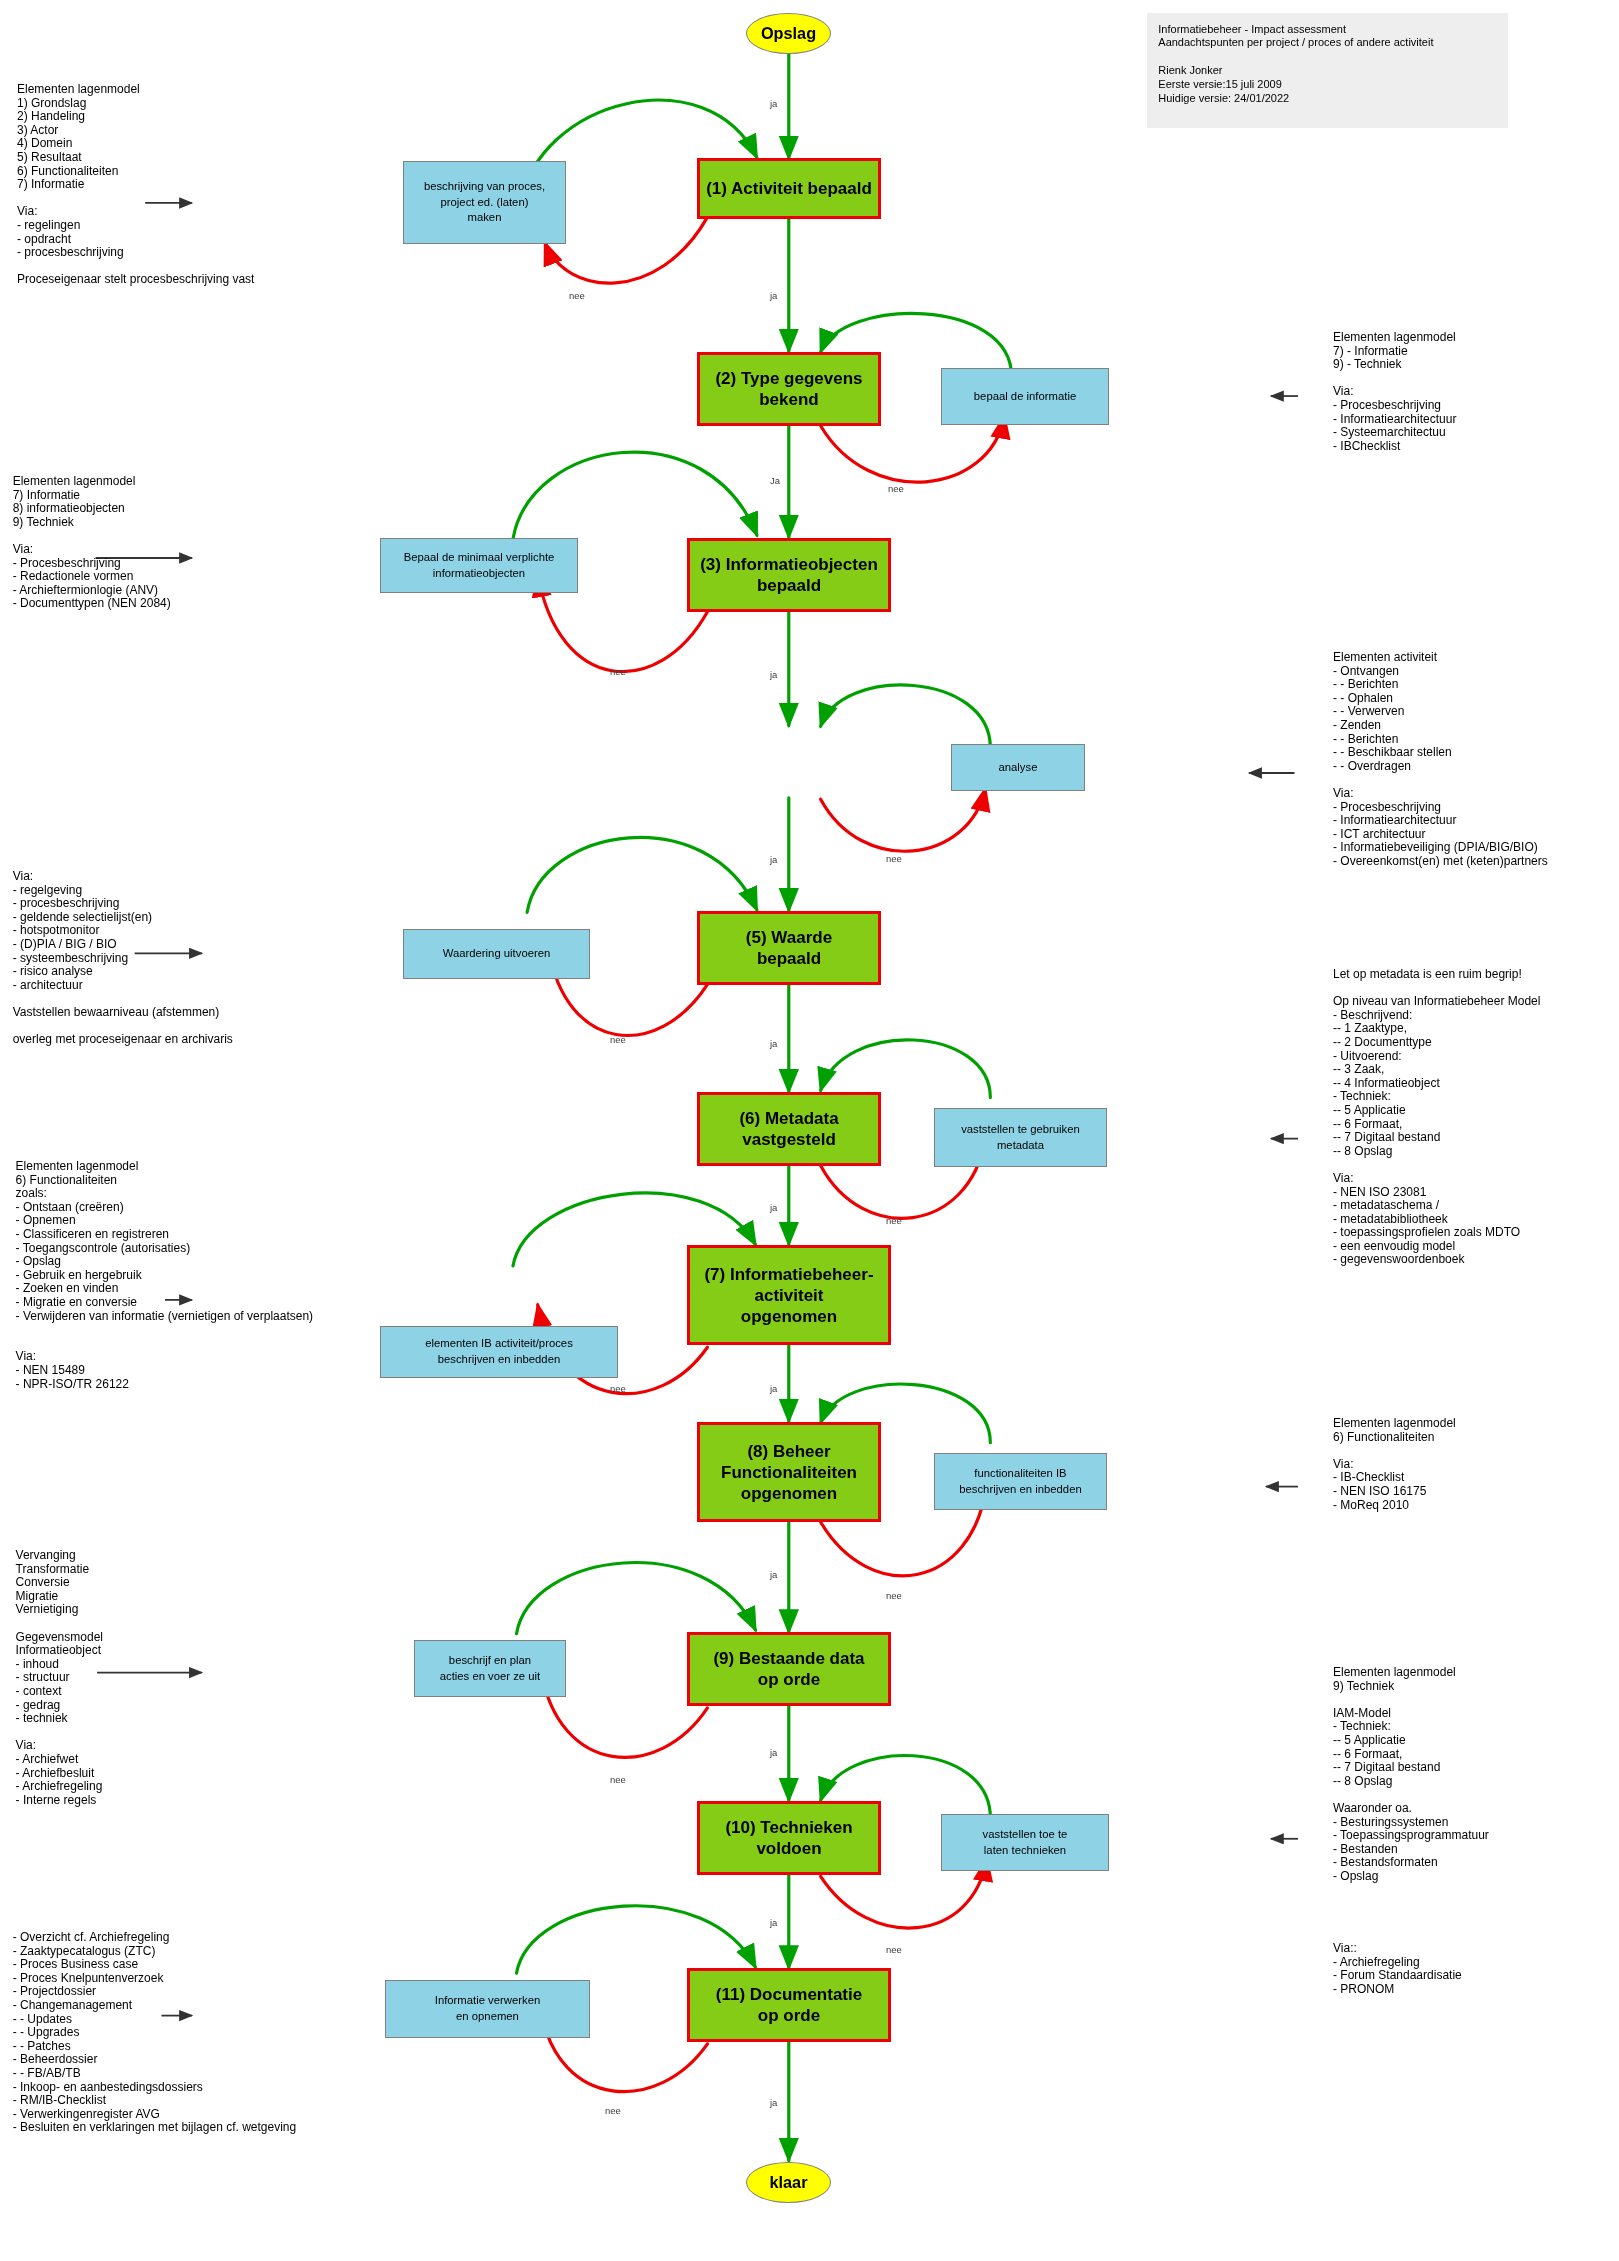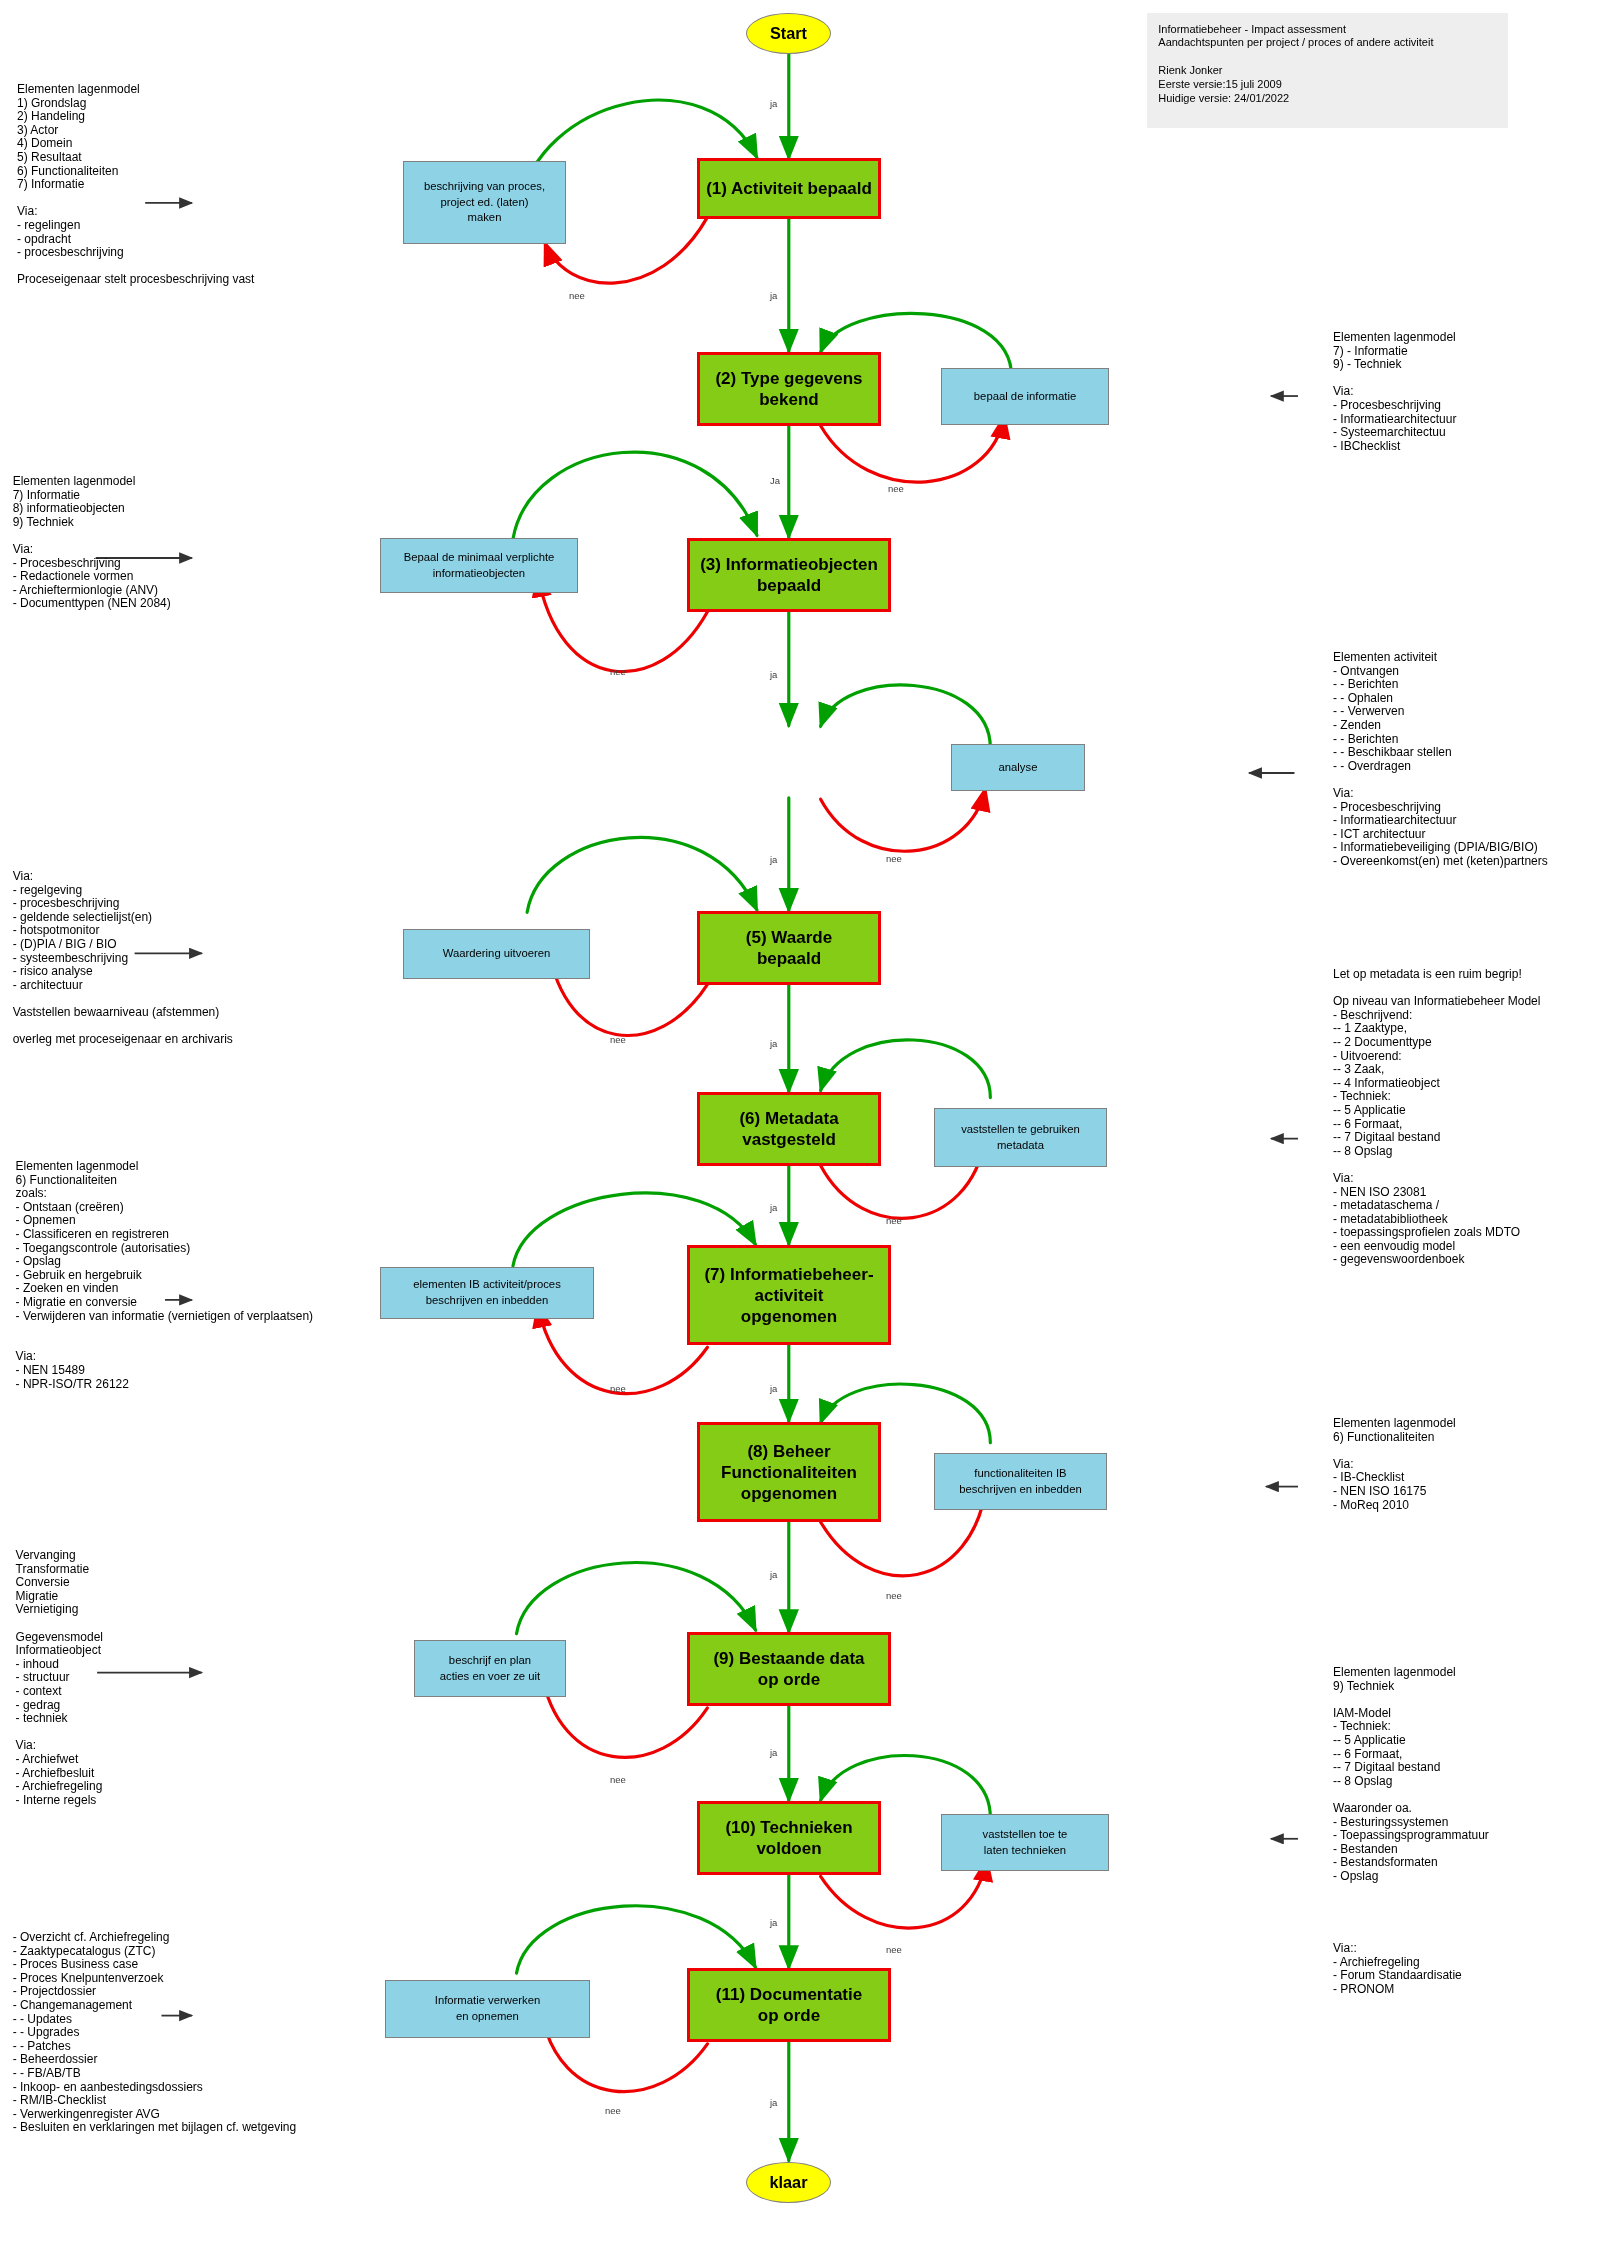--- a/index.html
+++ b/index.html
@@ -103,41 +103,41 @@
       <path d="M233,1838 L271,1838" marker-end="url(#ak)"></path>
       <path d="M1835,2102 L1790,2102" marker-end="url(#ak)"></path>
       <path d="M137,2365 L285,2365" marker-end="url(#ak)"></path>
       <path d="M1835,2600 L1797,2600" marker-end="url(#ak)"></path>
       <path d="M228,2850 L271,2850" marker-end="url(#ak)"></path>
     </g>
   </svg>
 
   <div class="hdr" style="left:1147px;top:12.7px;width:361px;height:115px;">Informatiebeheer - Impact assessment<br>Aandachtspunten per project / proces of andere activiteit<br><br>Rienk Jonker<br>Eerste versie:15 juli 2009<br>Huidige versie: 24/01/2022</div>
 
-  <div class="node terminator" style="left:746px;top:12.7px;width:85px;height:41px;">Start</div>
+  <div class="node terminator" style="left:746px;top:12.7px;width:85px;height:41px;">Opslag</div>
   <div class="node terminator" style="left:746px;top:2162px;width:85px;height:41px;">klaar</div>
 
   <div class="node decision" style="left:697px;top:158px;width:184px;height:61px;">(1) Activiteit bepaald</div>
   <div class="node decision" style="left:697px;top:352px;width:184px;height:74px;">(2) Type gegevens<br>bekend</div>
   <div class="node decision" style="left:687px;top:538px;width:204px;height:74px;">(3) Informatieobjecten<br>bepaald</div>
   <div class="node decision" style="left:697px;top:911px;width:184px;height:74px;">(5) Waarde<br>bepaald</div>
   <div class="node decision" style="left:697px;top:1092px;width:184px;height:74px;">(6) Metadata<br>vastgesteld</div>
   <div class="node decision" style="left:687px;top:1245px;width:204px;height:100px;">(7) Informatiebeheer-<br>activiteit<br>opgenomen</div>
   <div class="node decision" style="left:697px;top:1422px;width:184px;height:100px;">(8) Beheer<br>Functionaliteiten<br>opgenomen</div>
   <div class="node decision" style="left:687px;top:1632px;width:204px;height:74px;">(9) Bestaande data<br>op orde</div>
   <div class="node decision" style="left:697px;top:1801px;width:184px;height:74px;">(10) Technieken<br>voldoen</div>
   <div class="node decision" style="left:687px;top:1968px;width:204px;height:74px;">(11) Documentatie<br>op orde</div>
 
   <div class="node action" style="left:403px;top:161px;width:163px;height:83px;">beschrijving van proces,<br>project ed. (laten)<br>maken</div>
   <div class="node action" style="left:941px;top:368px;width:168px;height:57px;">bepaal de informatie</div>
   <div class="node action" style="left:380px;top:538px;width:198px;height:55px;">Bepaal de minimaal verplichte<br>informatieobjecten</div>
   <div class="node action" style="left:951px;top:744px;width:134px;height:47px;">analyse</div>
   <div class="node action" style="left:403px;top:929px;width:187px;height:50px;">Waardering uitvoeren</div>
   <div class="node action" style="left:934px;top:1108px;width:173px;height:59px;">vaststellen te gebruiken<br>metadata</div>
-  <div class="node action" style="left:380px;top:1267px;width:214px;height:52px;">elementen IB activiteit/proces<br>beschrijven en inbedden</div>
+  <div class="node action" style="left:380px;top:1326px;width:238px;height:52px;">elementen IB activiteit/proces<br>beschrijven en inbedden</div>
   <div class="node action" style="left:934px;top:1453px;width:173px;height:57px;">functionaliteiten IB<br>beschrijven en inbedden</div>
   <div class="node action" style="left:414px;top:1640px;width:152px;height:57px;">beschrijf en plan<br>acties en voer ze uit</div>
   <div class="node action" style="left:941px;top:1814px;width:168px;height:57px;">vaststellen toe te<br>laten technieken</div>
   <div class="node action" style="left:385px;top:1980px;width:205px;height:58px;">Informatie verwerken<br>en opnemen</div>
 
   <div class="edgelabel" style="left:770px;top:98px;">ja</div>
   <div class="edgelabel" style="left:770px;top:290px;">ja</div>
   <div class="edgelabel" style="left:569px;top:290px;">nee</div>
   <div class="edgelabel" style="left:770px;top:475px;">Ja</div>
   <div class="edgelabel" style="left:888px;top:483px;">nee</div>

